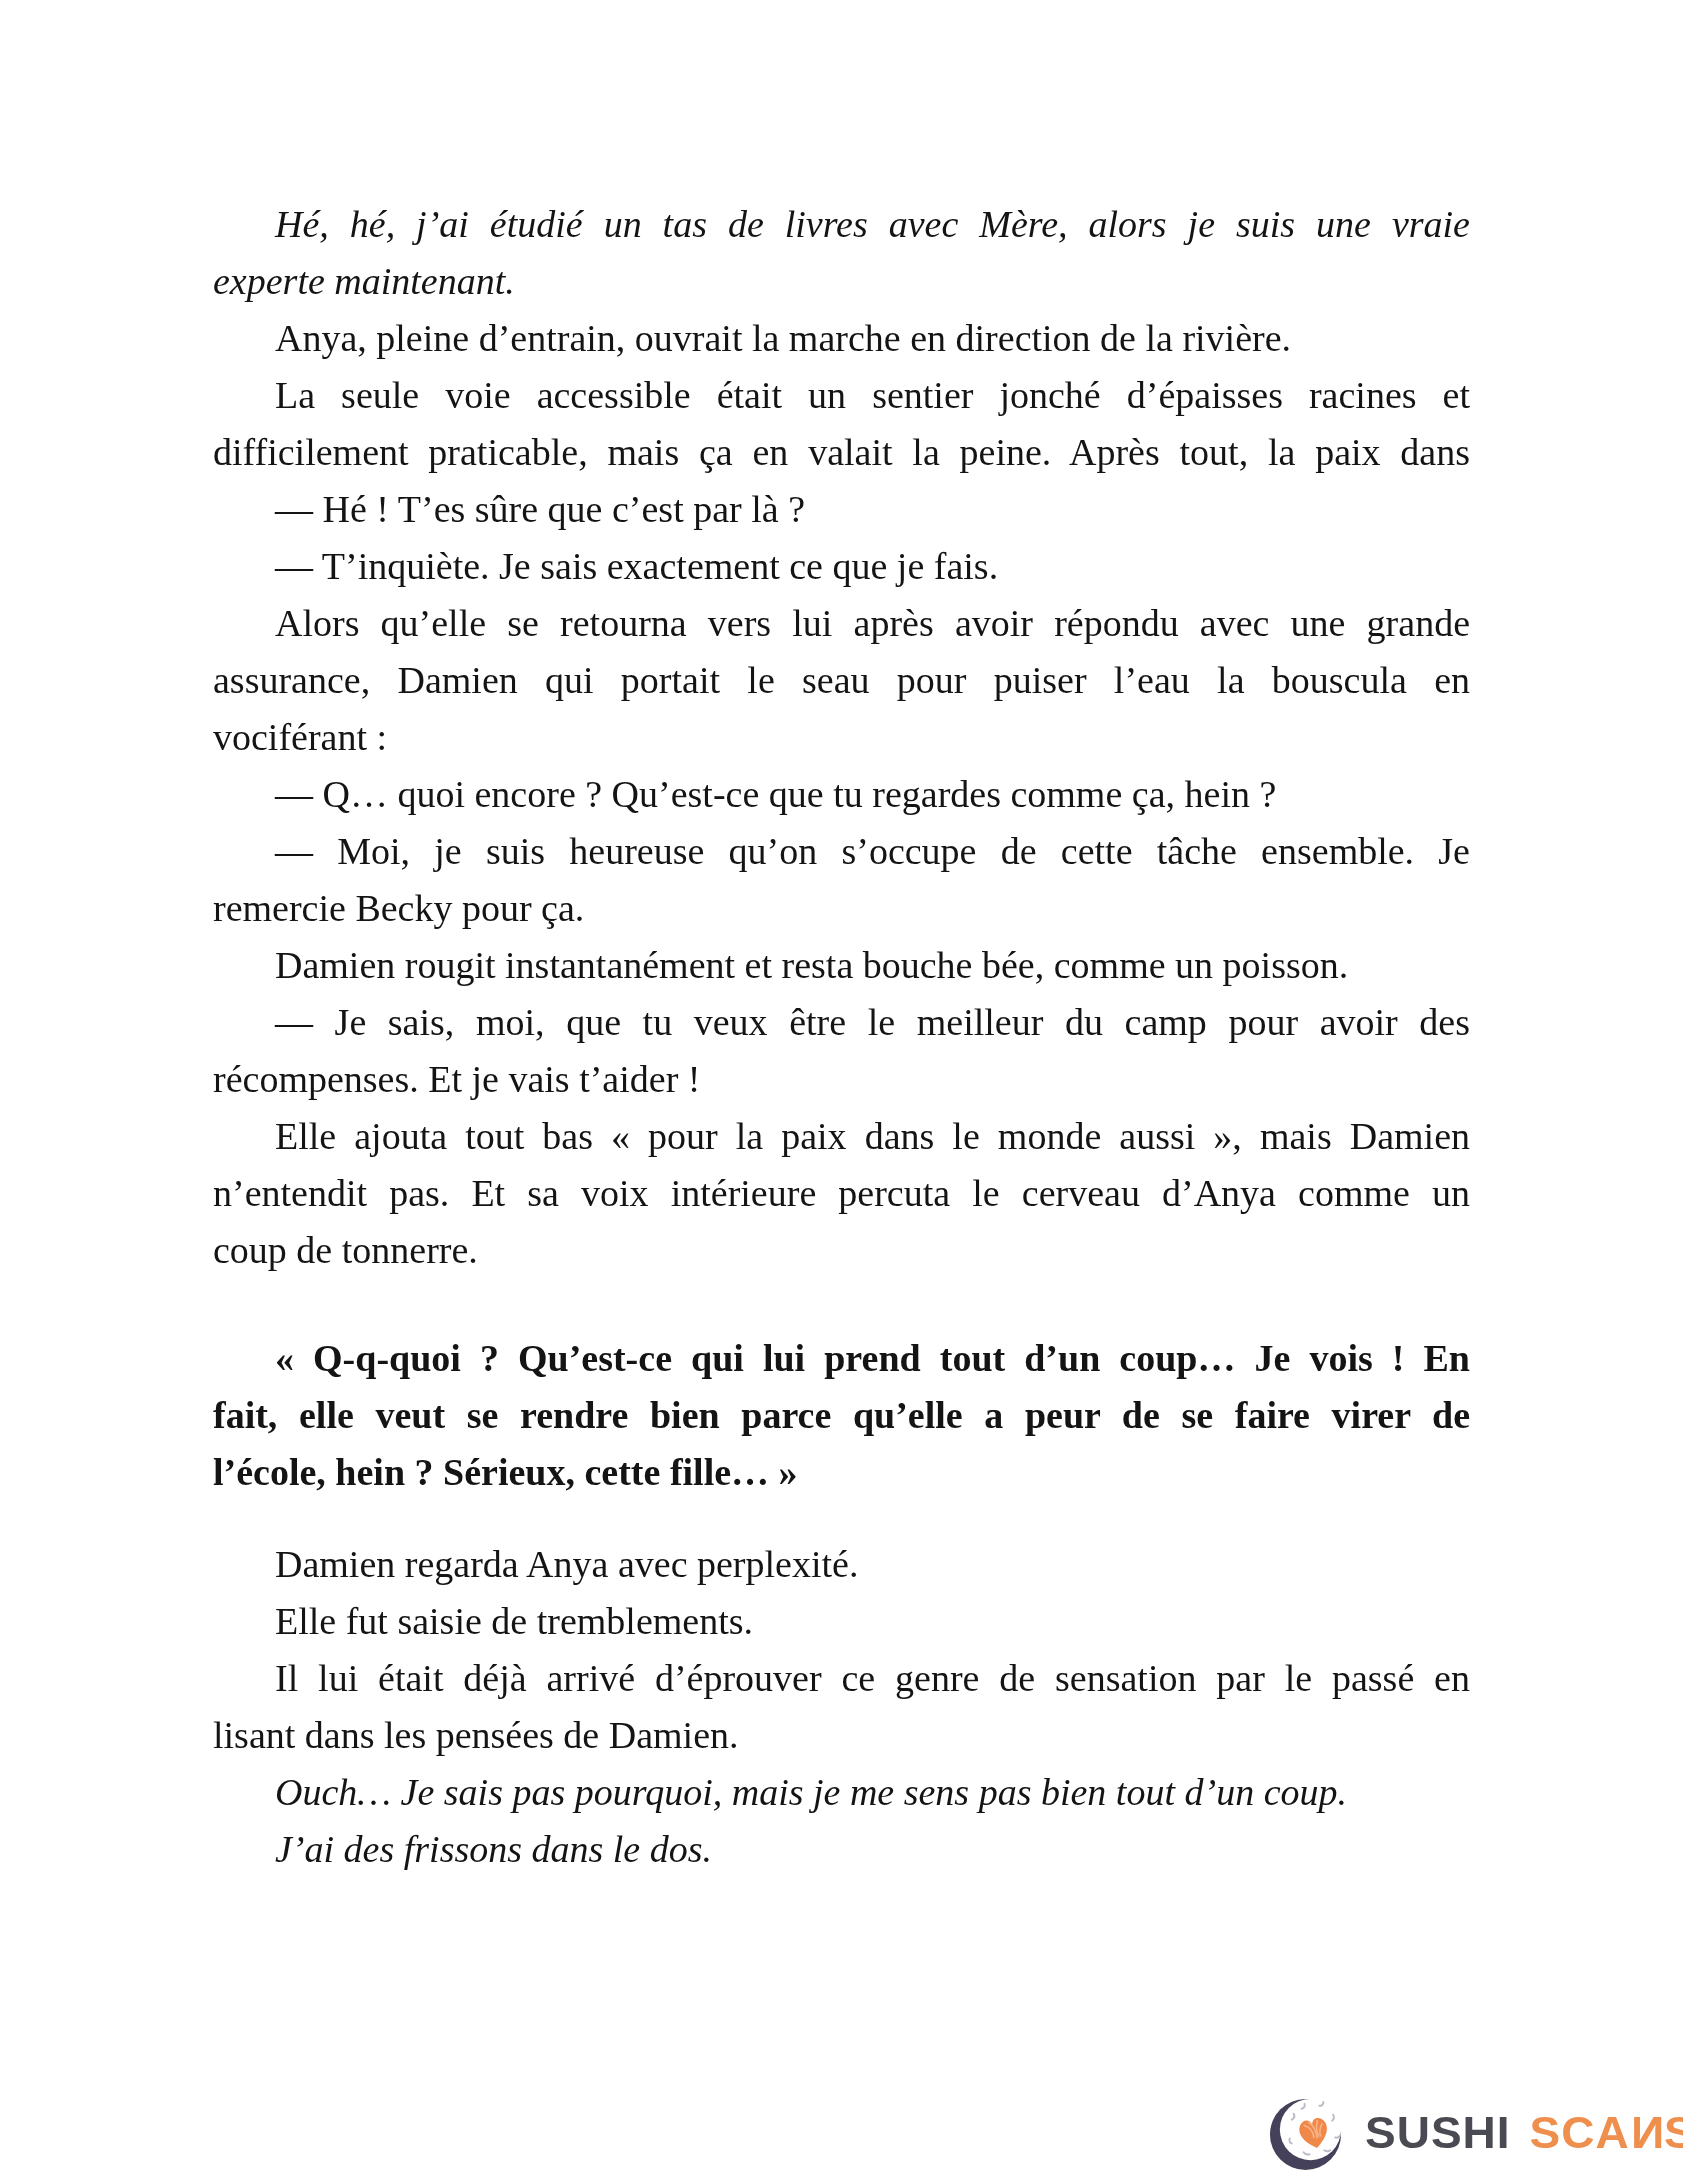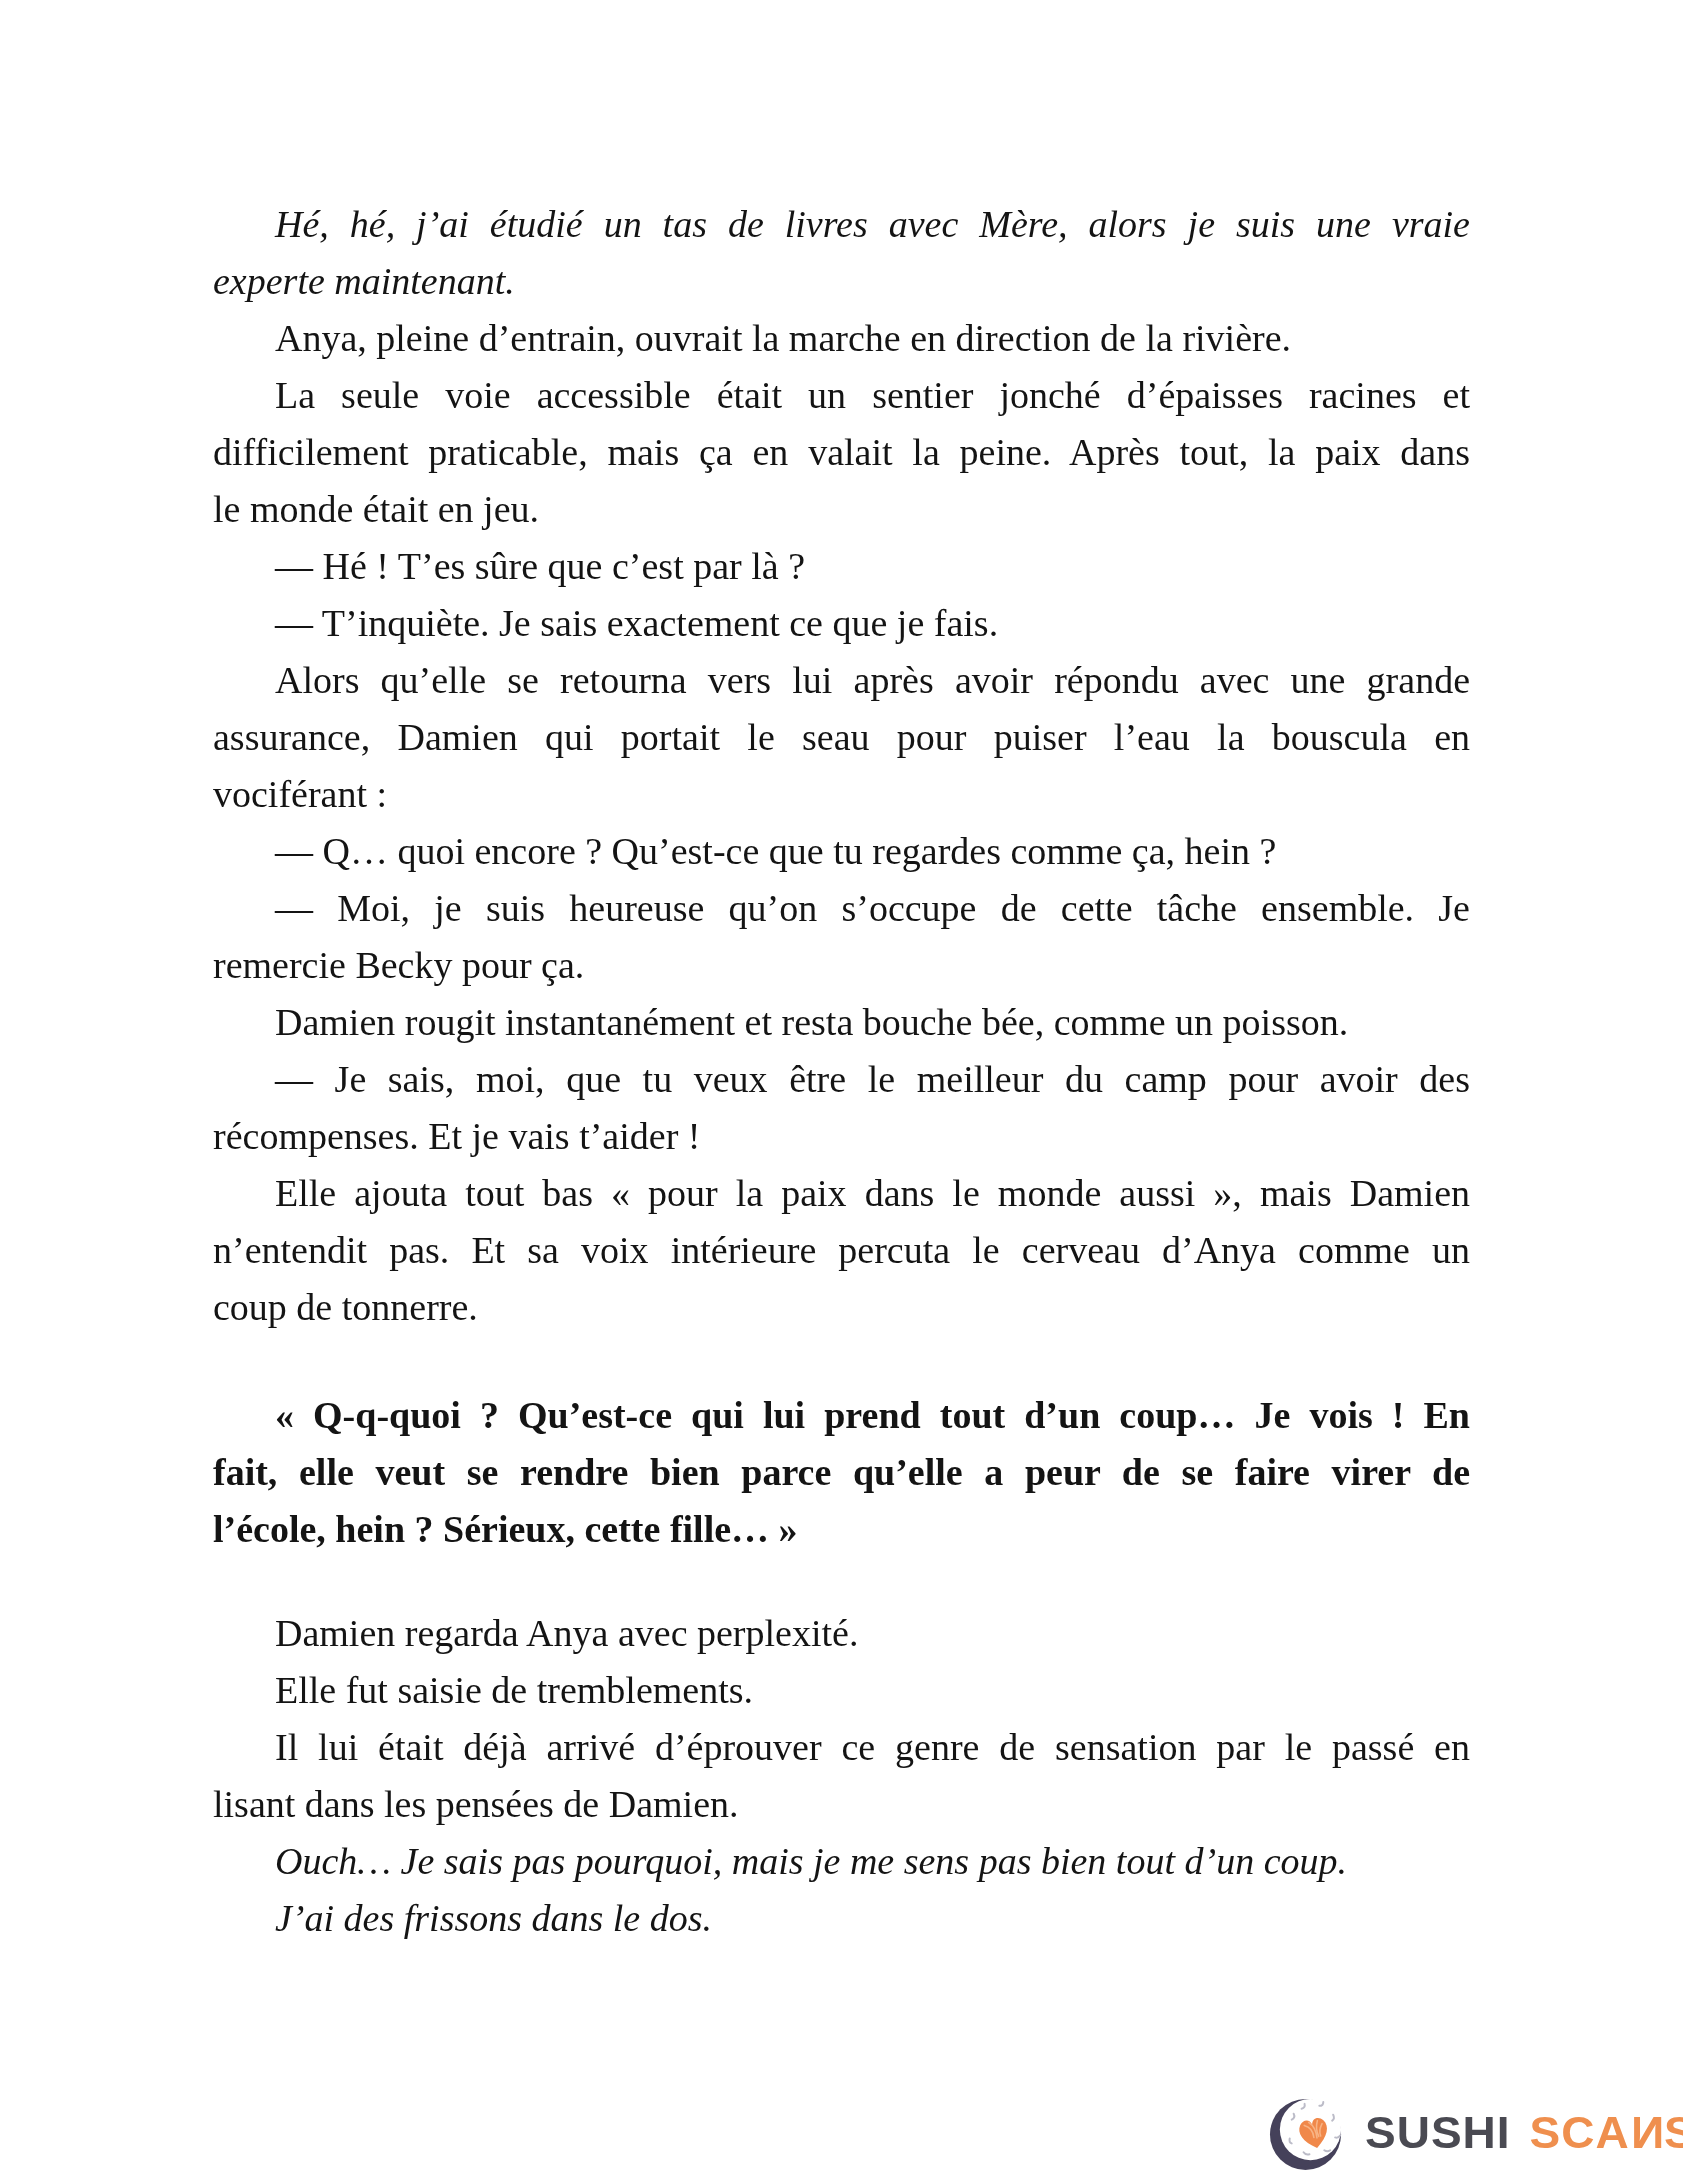--- a/index.html
+++ b/index.html
@@ -16,21 +16,21 @@
   .text-block{
     position:absolute;
     left:213px;top:196px;width:1257px;
     color:#141414;
     font-size:38px;
     line-height:57px;
   }
   .para{margin:0;}
   .para.italic{font-style:italic;}
   .para.bold{font-weight:bold;}
-  .para.spaced{margin-top:51px;margin-bottom:47px;}
+  .para.spaced{margin-top:51px;margin-bottom:35px;}
   .line{min-height:57px;}
   .line.first{padding-left:62px;}
   .line.just{text-align:justify;text-align-last:justify;}
 
   
   .logo{
     position:absolute;left:1268px;top:2093px;
     display:flex;align-items:center;
   }
   .logo-icon{width:79px;height:79px;flex:0 0 auto;}
@@ -59,21 +59,20 @@
       <div class="para italic">
         <div class="line first just">Hé, hé, j’ai étudié un tas de livres avec Mère, alors je suis une vraie</div>
         <div class="line">experte maintenant.</div>
       </div>
       <div class="para normal">
         <div class="line first">Anya, pleine d’entrain, ouvrait la marche en direction de la rivière.</div>
       </div>
       <div class="para normal">
         <div class="line first just">La seule voie accessible était un sentier jonché d’épaisses racines et</div>
         <div class="line just">difficilement praticable, mais ça en valait la peine. Après tout, la paix dans</div>
-        <div class="line">le monde était en jeu.</div>
       </div>
       <div class="para normal">
         <div class="line first">— Hé ! T’es sûre que c’est par là ?</div>
       </div>
       <div class="para normal">
         <div class="line first">— T’inquiète. Je sais exactement ce que je fais.</div>
       </div>
       <div class="para normal">
         <div class="line first just">Alors qu’elle se retourna vers lui après avoir répondu avec une grande</div>
         <div class="line just">assurance, Damien qui portait le seau pour puiser l’eau la bouscula en</div>

